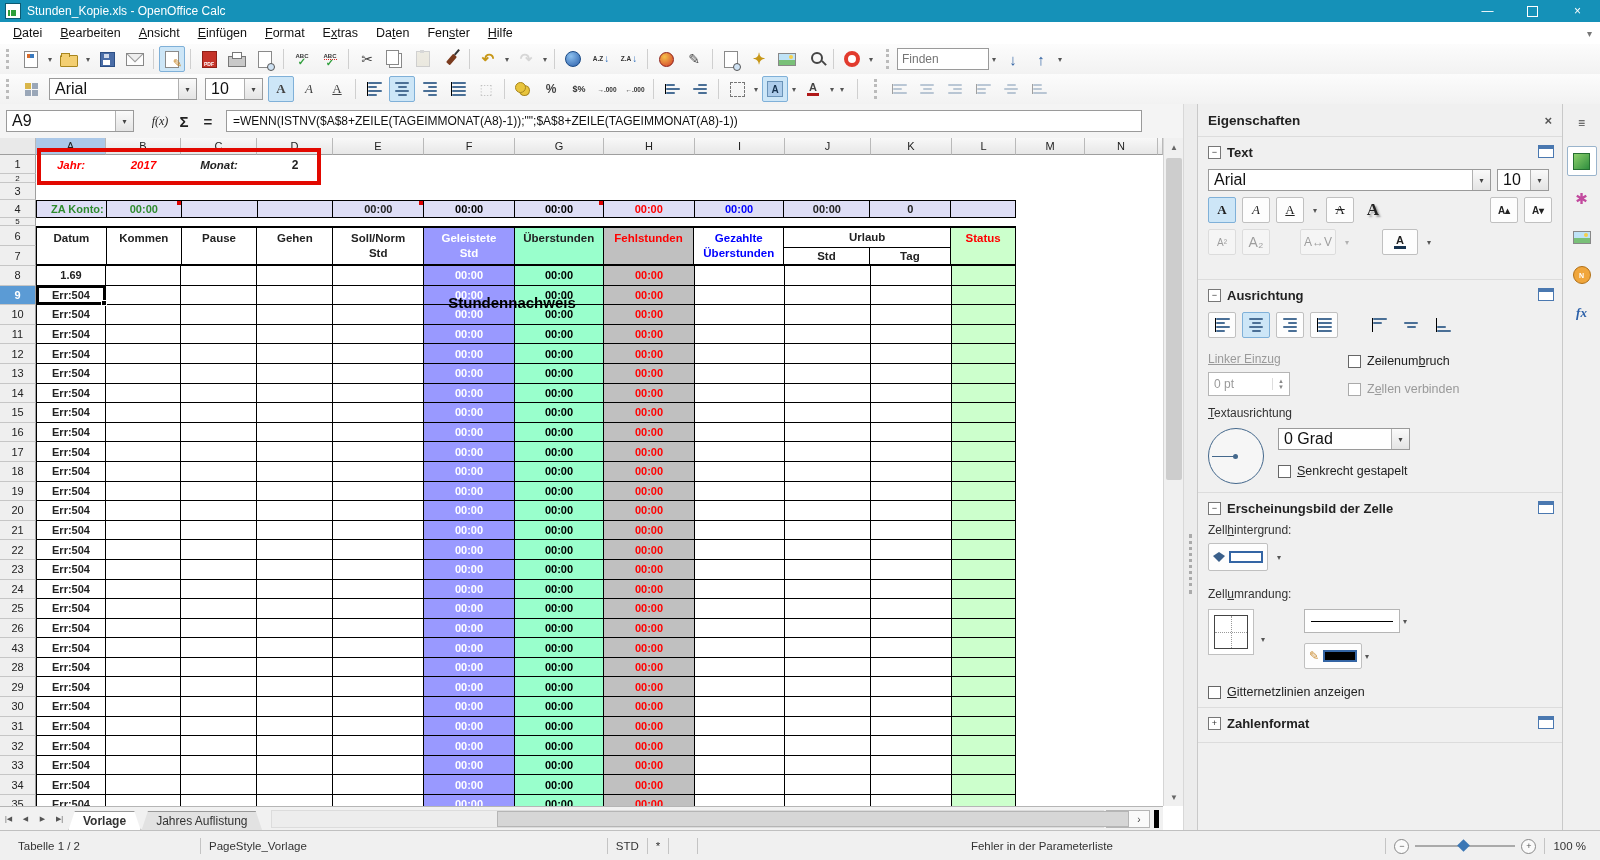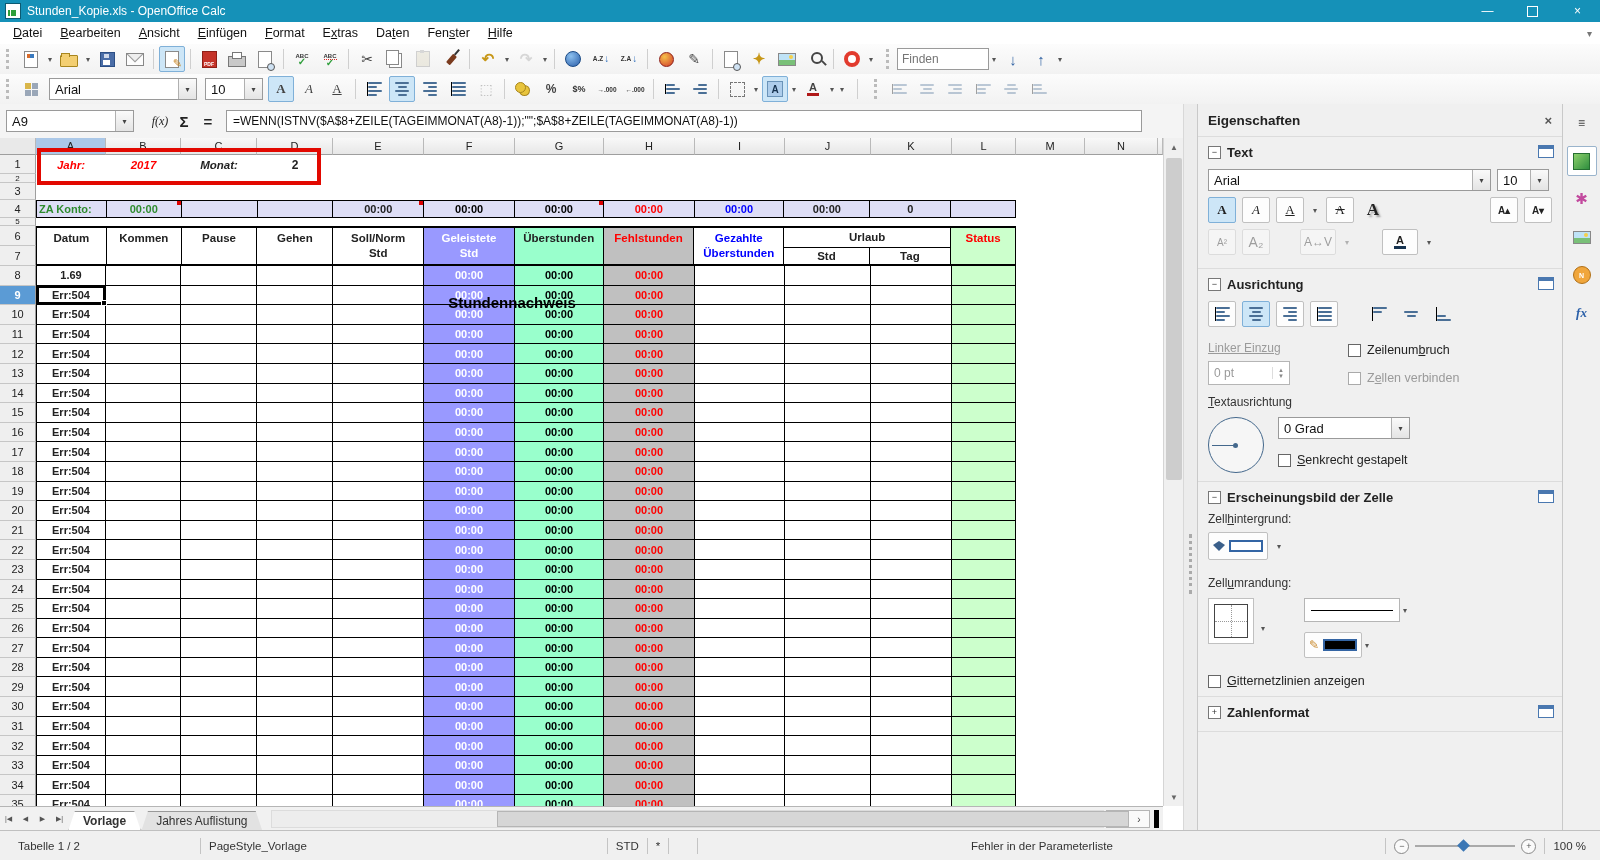--- a/index.html
+++ b/index.html
@@ -71,21 +71,21 @@
   .i-bars.bl{align-items:flex-start;} .i-bars.bc{align-items:center;} .i-bars.br{align-items:flex-end;}
   .i-bars i.s{width:9px;} .i-bars i.f{width:14px;}
   .i-coins{width:9px;height:9px;border-radius:50%;background:#e8c43c;border:1px solid #a8861e;box-shadow:4px 3px 0 -1px #e8c43c,4px 3px 0 0 #a8861e;margin:-3px 4px 0 -2px;}
   .i-borders{width:13px;height:13px;border:1px dashed #777;}
   .i-bgcol{width:14px;height:14px;background:#aecdeb;border:1px solid #6a93b8;display:flex;align-items:center;justify-content:center;font-size:10px;font-weight:bold;color:#16324f;}
   .i-fontcol{display:flex;flex-direction:column;align-items:center;}
   .i-fontcol .a{font-size:11px;font-weight:bold;line-height:11px;}
   .i-fontcol .bar{width:12px;height:3px;background:#b01818;}
   .tinytxt{font-size:6.5px;font-weight:bold;color:#333;letter-spacing:0;}
   .combo{display:flex;align-items:center;background:#fff;border:1px solid #9a9a9a;height:22px;box-sizing:border-box;}
-  .combo .ctext{flex:1;padding:0 5px;font-size:13px;color:#111;white-space:nowrap;overflow:hidden;}
+  .combo .ctext{flex:1;padding:0 5px;font-size:16px;color:#111;white-space:nowrap;overflow:hidden;}
   .combo .carr{width:17px;height:100%;background:linear-gradient(#fafafa,#e4e4e4);border-left:1px solid #b0b0b0;display:flex;align-items:center;justify-content:center;font-size:8px;color:#444;}
   .findbox{display:flex;align-items:center;}
   .findinput{width:82px;height:20px;border:1px solid #9a9a9a;font-size:12px;padding:0 4px;color:#333;font-family:"Liberation Sans",sans-serif;}
   .bluearr{color:#3465a4;font-size:15px;font-weight:bold;}
   
   .fbar{left:0;top:104px;width:1600px;height:34px;background:#f4f4f4;border-bottom:1px solid #b5b5b5;display:flex;align-items:center;}
   .namebox{margin-left:6px;width:128px;}
   .fbtn{width:24px;height:22px;display:flex;align-items:center;justify-content:center;font-size:13px;color:#222;}
   .fxg{font-style:italic;font-family:"Liberation Serif",serif;font-size:12px;}
   .finput{margin-left:6px;width:916px;height:22px;background:#fff;border:1px solid #9a9a9a;display:flex;align-items:center;padding:0 6px;font-size:12px;color:#111;white-space:nowrap;overflow:hidden;box-sizing:border-box;}
@@ -578,21 +578,21 @@
       <div class="rh smallnum">2</div>
     </div>
 
     <div class="trow r3">
       <div class="rh">3</div>
     </div>
 
     <div class="trow r4">
       <div class="rh">4</div>
       <div class="r4box">
-        <div class="r4c wA greentxt" style="justify-content:flex-start;padding-left:2px">ZA Konto:</div>
+        <div class="r4c wA greentxt" style="justify-content:flex-start;padding-left:14px">ZA Konto:</div>
         <div class="r4c wB greentxt cmark">00:00</div>
         <div class="r4c wC"></div>
         <div class="r4c wD"></div>
         <div class="r4c wE cmark">00:00</div>
         <div class="r4c wF" style="color:#000">00:00</div>
         <div class="r4c wG cmark" style="color:#000">00:00</div>
         <div class="r4c wH redtxt">00:00</div>
         <div class="r4c wI bluetxt">00:00</div>
         <div class="r4c wJ">00:00</div>
         <div class="r4c wK">0</div>
@@ -977,21 +977,21 @@
           <div class="c wG gcell">00:00</div>
           <div class="c wH hcell">00:00</div>
           <div class="c wI"></div>
           <div class="c wJ"></div>
           <div class="c wK"></div>
           <div class="c wL statuscell"></div>
           <div class="plain wM"></div>
           <div class="plain wN"></div>
         </div>
         <div class="g-row">
-          <div class="rh wRH">27</div>
+          <div class="rh wRH">43</div>
           <div class="c wA bl">Err:504</div>
           <div class="c wB"></div>
           <div class="c wC"></div>
           <div class="c wD"></div>
           <div class="c wE"></div>
           <div class="c wF fcell">00:00</div>
           <div class="c wG gcell">00:00</div>
           <div class="c wH hcell">00:00</div>
           <div class="c wI"></div>
           <div class="c wJ"></div>
@@ -1234,21 +1234,21 @@
             <span class="abtn" style="font-size:17px;font-weight:900;text-shadow:2px 2px 2px #999">A</span>
           </div>
         <div style="flex:1"></div>
         <div class="sbtnq">
             <span style="font-size:10px;font-weight:bold">A▴</span>
           </div>
         <div class="sbtnq">
             <span style="font-size:10px;font-weight:bold">A▾</span>
           </div>
       </div>
-      <div class="sb-row" style="margin-bottom:5px">
+      <div class="sb-row" style="margin-bottom:16px">
         <div class="sbtnq dis">
             <span style="font-size:10px">A²</span>
           </div>
         <div class="sbtnq dis">
             <span style="font-size:14px">A₂</span>
           </div>
         <div style="width:18px"></div>
         <div class="sbtnq dis" style="width:34px">
             <span style="font-size:12px">A↔V</span>
           </div>

